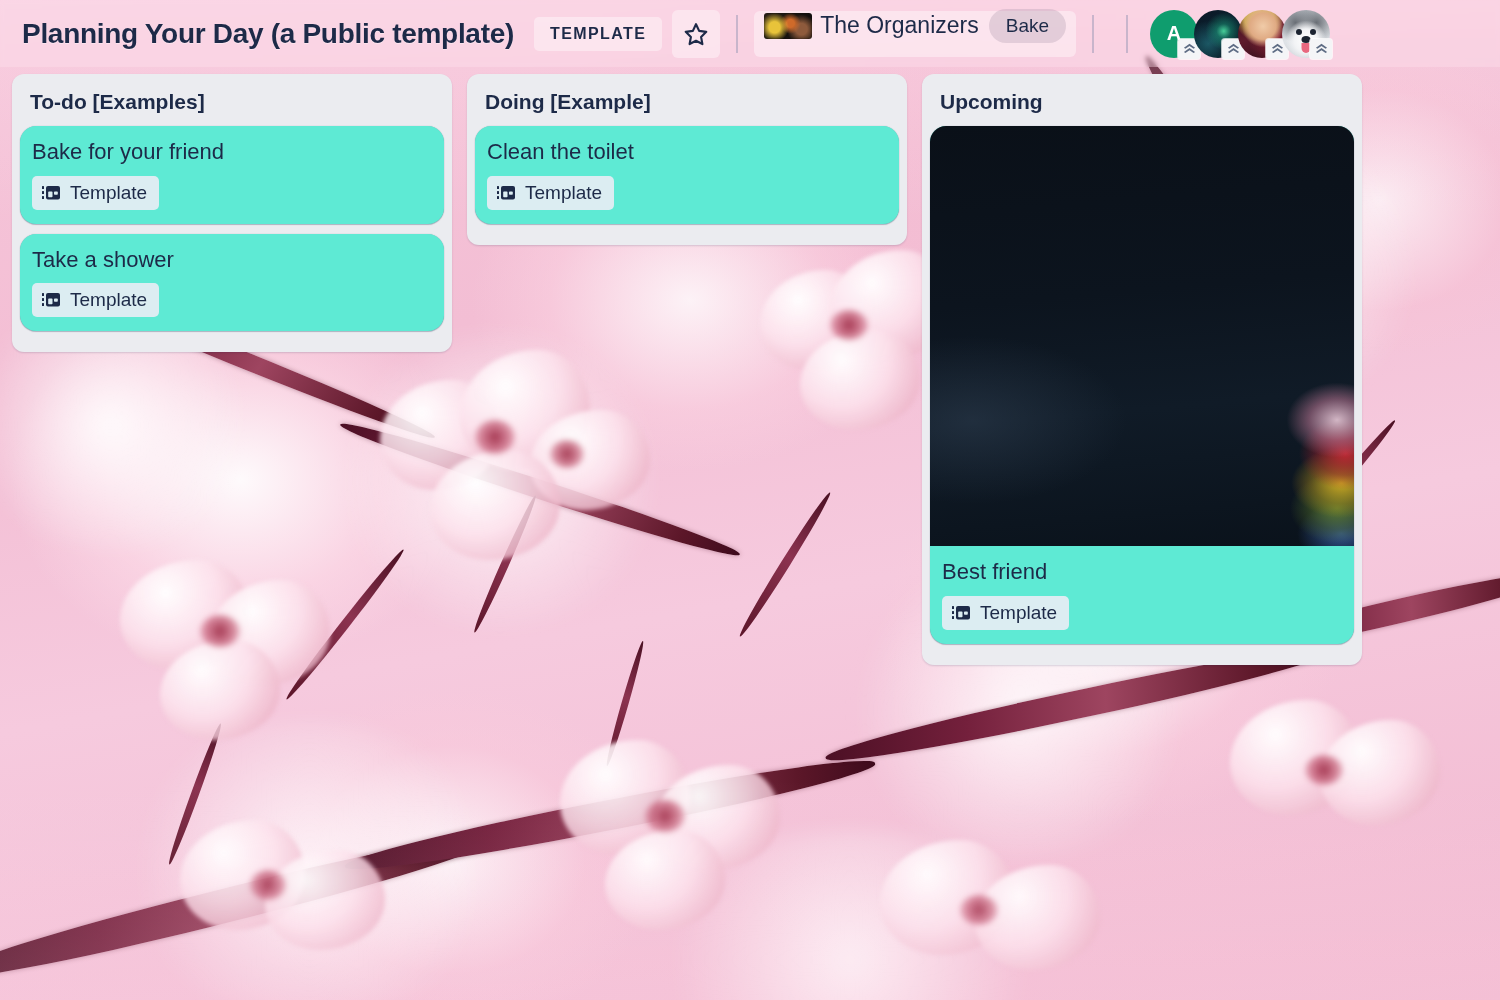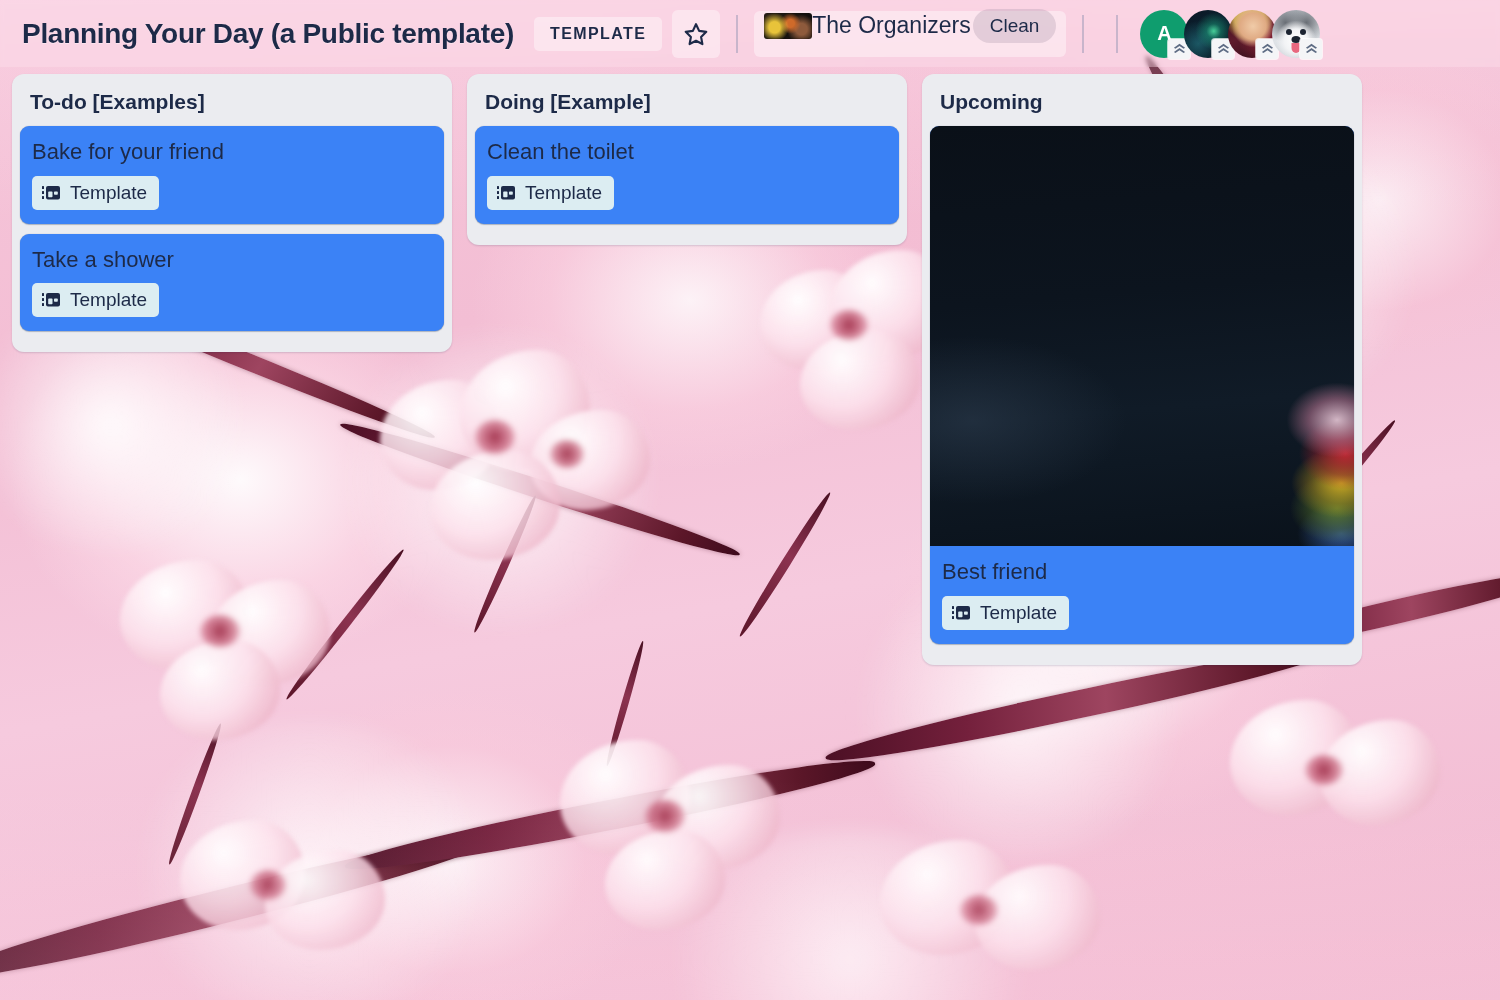--- a/index.html
+++ b/index.html
@@ -125,21 +125,21 @@
     width: 2px; height: 38px;
     background: rgba(110,125,160,.35);
     margin: 0 16px;
     flex: none;
   }
 
   #workspace-pill {
     height: 46px;
     padding: 0 10px 16px 10px;
     border-radius: 6px;
-    gap: 0;
+    gap: 8px;
     align-items: center;
   }
   #ws-logo {
     width: 48px; height: 26px;
     border-radius: 3px;
     background:
       radial-gradient(circle at 22% 55%, #e8c33a 0%, #e8c33a 14%, rgba(232,195,58,0) 36%),
       radial-gradient(circle at 55% 40%, #cf6a2a 0%, #cf6a2a 13%, rgba(207,106,42,0) 34%),
       radial-gradient(circle at 78% 62%, #8e5a3c 0%, #8e5a3c 14%, rgba(142,90,60,0) 36%),
       linear-gradient(150deg, #2b2118 0%, #12100e 55%, #241a14 100%);
@@ -260,22 +260,22 @@
   }
   .list-title {
     font-size: 21px;
     font-weight: 700;
     color: #1d2a48;
     white-space: nowrap;
     cursor: pointer;
   }
 
   .card {
-    background: #3b82f6;
-    border-radius: 9px;
+    background: #5eead4;
+    border-radius: 16px;
     margin-bottom: 10px;
     box-shadow: 0 1px 1px rgba(9,30,66,.25), 0 0 1px rgba(9,30,66,.31);
     cursor: pointer;
     overflow: hidden;
   }
   .card:last-child { margin-bottom: 0; }
 
   .card-body { padding: 12px 12px 14px 12px; }
 
   .card-title {
@@ -409,21 +409,21 @@
       <svg width="26" height="26" viewBox="0 0 24 24" fill="none" stroke="#1d2a48" stroke-width="2" stroke-linejoin="round">
         <polygon points="12,3 14.9,9.1 21.5,10 16.7,14.7 17.9,21.3 12,18.2 6.1,21.3 7.3,14.7 2.5,10 9.1,9.1"></polygon>
       </svg>
     </div>
 
     <div class="divider"></div>
 
     <div class="pill" id="workspace-pill">
       <div id="ws-logo"></div>
       <div id="ws-name">The Organizers</div>
-      <div id="ws-plan">Clean</div>
+      <div id="ws-plan">Bake</div>
     </div>
 
     <div class="divider"></div>
 
 
     <div class="divider"></div>
 
     <div id="avatars">
 
       <div class="avatar-wrap">

